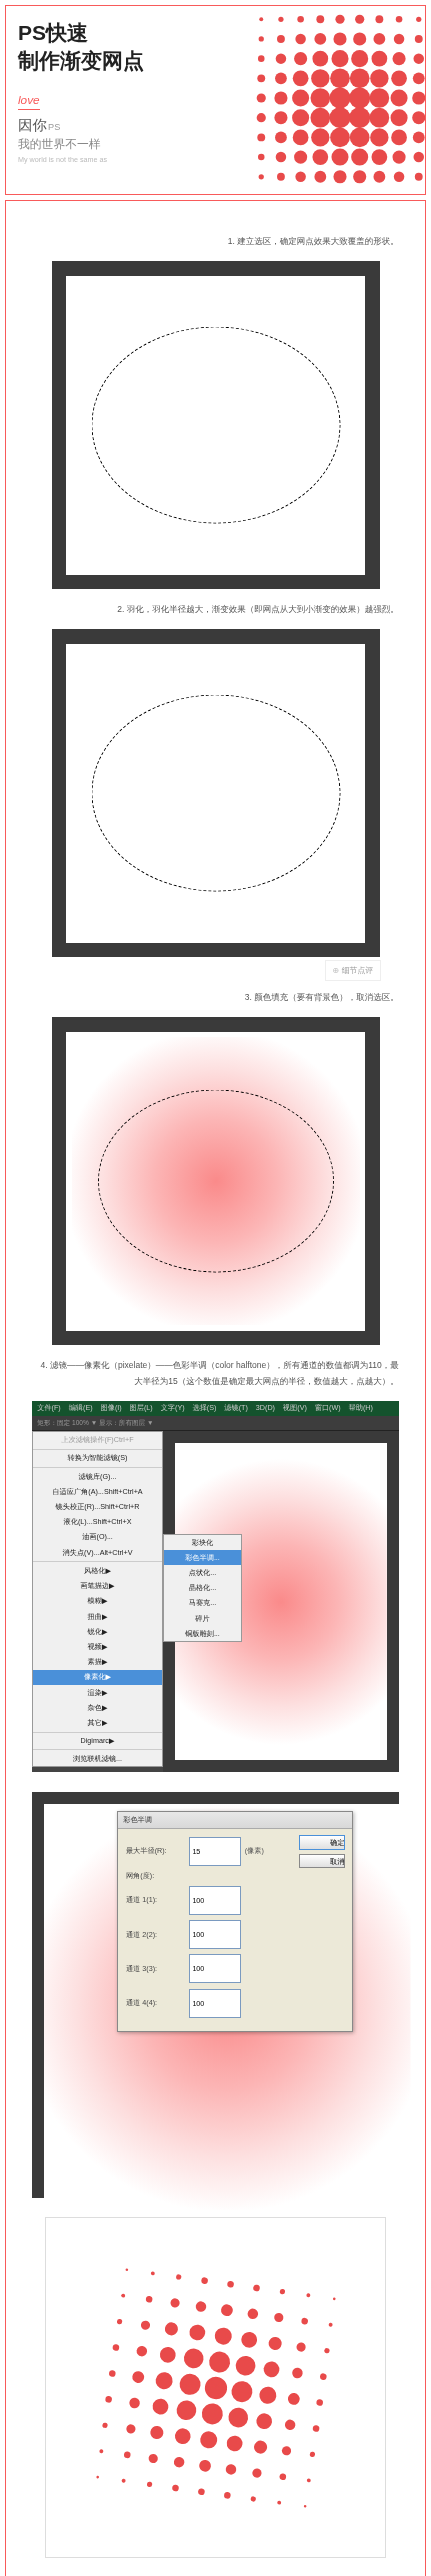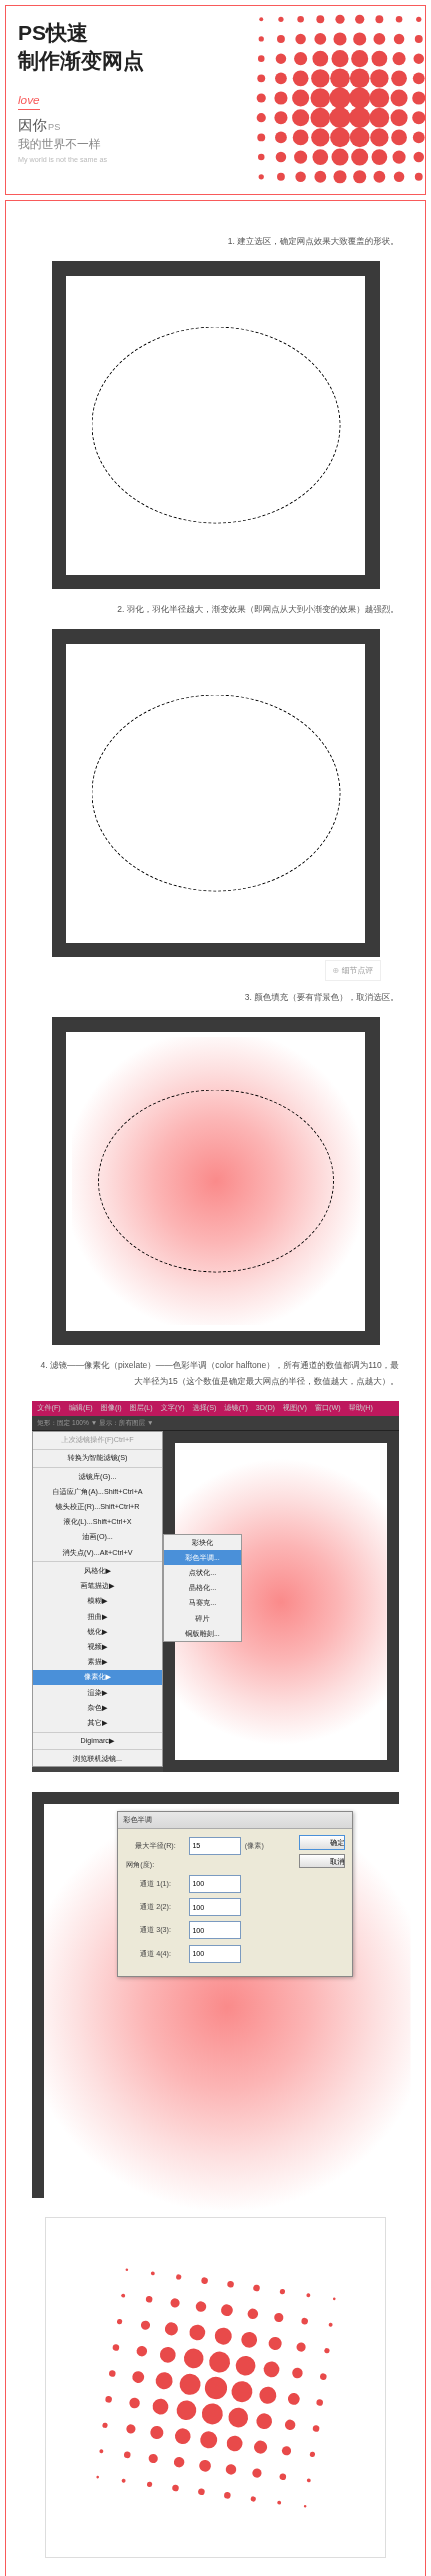--- a/index.html
+++ b/index.html
@@ -16,41 +16,41 @@
 .steps{border:1.3px solid #f85a5a;margin:5.2px;padding:19.7px 0 26px}
 .step-caption{text-align:right;font-size:8.5px;color:#555;margin:13px 26px 11.8px;line-height:1.8}
 .dark-frame{width:328px;height:328px;margin:0 auto;background:#3a3a3a;padding:14.4px;position:relative}
 .white-canvas{width:100%;height:100%;background:#fff;position:relative;overflow:hidden}
 .ellipse-selection{position:absolute;left:50%;top:50%;transform:translate(-50%,-50%);width:249px;height:197px;border:0.7px dashed #000;border-radius:50%}
 .detail-btn{position:absolute;right:-1.3px;bottom:-23.6px;font-size:7.9px;color:#999;background:#fff;padding:3.9px 6.6px;border:0.7px solid #eee}
 .detail-btn::before{content:"⊕";margin-right:2.6px;color:#bbb}
 .pink-gradient{position:absolute;left:50%;top:50%;transform:translate(-50%,-50%);width:288px;height:288px;background:radial-gradient(circle,#fa8a8a 0%,#fcb5b5 30%,#fde0e0 55%,#fff 75%)}
 .ellipse-selection.thin{border-width:0.7px}
 .ps-ui{width:367px;margin:0 auto;background:#3a3a3a;position:relative}
-.ps-menubar{background:#be185d;color:#ccc;font-size:7.2px;padding:2.6px 5.2px;display:flex;gap:7.9px}
+.ps-menubar{background:#14532d;color:#ccc;font-size:7.2px;padding:2.6px 5.2px;display:flex;gap:7.9px}
 .ps-toolbar{background:#3d3d3d;color:#999;font-size:6.6px;padding:2.6px 5.2px;border-bottom:0.7px solid #222}
 .ps-body{display:flex;height:341px}
 .ps-left{width:131px;background:#444}
 .ps-menu-dropdown{background:#f0f0f0;color:#222;font-size:7.2px;border:0.7px solid #999}
 .ps-menu-item{padding:2.6px 6.6px;display:flex;justify-content:center;white-space:nowrap}
 .ps-menu-item.disabled{color:#999}
 .ps-menu-sep{height:0.7px;background:#ccc;margin:1.3px 0}
 .ps-menu-item.highlight{background:#4a90d9;color:#fff}
 .ps-submenu{background:#f0f0f0;color:#222;font-size:7.2px;border:0.7px solid #999;width:79px}
 .ps-submenu .ps-menu-item{padding:2.6px 6.6px}
 .ps-canvas-area{flex:1;background:#3a3a3a;padding:11.8px;position:relative}
 .ps-canvas-area .white-canvas{width:100%;height:100%}
 .dialog-frame{width:367px;margin:0 auto;background:#3a3a3a;padding:2px;position:relative;height:406px}
 .dialog-frame .white-canvas{position:absolute;left:11.8px;top:11.8px;right:11.8px;bottom:11.8px}
 .dialog-box{position:absolute;left:85px;top:19.7px;width:236px;background:#ece9d8;border:0.7px solid #888;box-shadow:1.3px 1.3px 3.9px rgba(0,0,0,.3);font-size:7.2px}
 .dialog-title{background:linear-gradient(#e8e8e8,#d8d8d8);padding:2.6px 5.2px;border-bottom:0.7px solid #aaa;color:#333}
 .dialog-body{padding:7.9px;position:relative}
 .dlg-row{display:flex;align-items:center;margin-bottom:5.2px;gap:3.9px}
-.dlg-label{width:59px;text-align:center;color:#444}
-.dlg-input{width:52px;height:18px;border:0.7px solid #7a9ac0;background:#fff;font-size:7.2px;padding:0 2.6px}
+.dlg-label{width:59px;text-align:left;color:#444}
+.dlg-input{width:52px;height:29px;border:0.7px solid #7a9ac0;background:#fff;font-size:7.2px;padding:0 2.6px}
 .dlg-unit{color:#555}
 .dlg-buttons{position:absolute;right:6.6px;top:6.6px;display:flex;flex-direction:column;gap:3.9px}
 .dlg-btn{width:46px;height:14.4px;border:0.7px solid #888;background:linear-gradient(#fff,#e0e0e0);font-size:7.2px;text-align:right;line-height:13px}
 .dlg-btn.primary{border:1.3px solid #4a90d9}
 .result-frame{width:341px;height:341px;margin:19.7px auto;border:0.7px solid #ddd;position:relative;background:#fff}
 .result-halftone{position:absolute;left:50%;top:50%;transform:translate(-50%,-50%) rotate(8deg);width:288px;height:288px}
 svg{display:block}
 </style>
 </head>
 <body>

